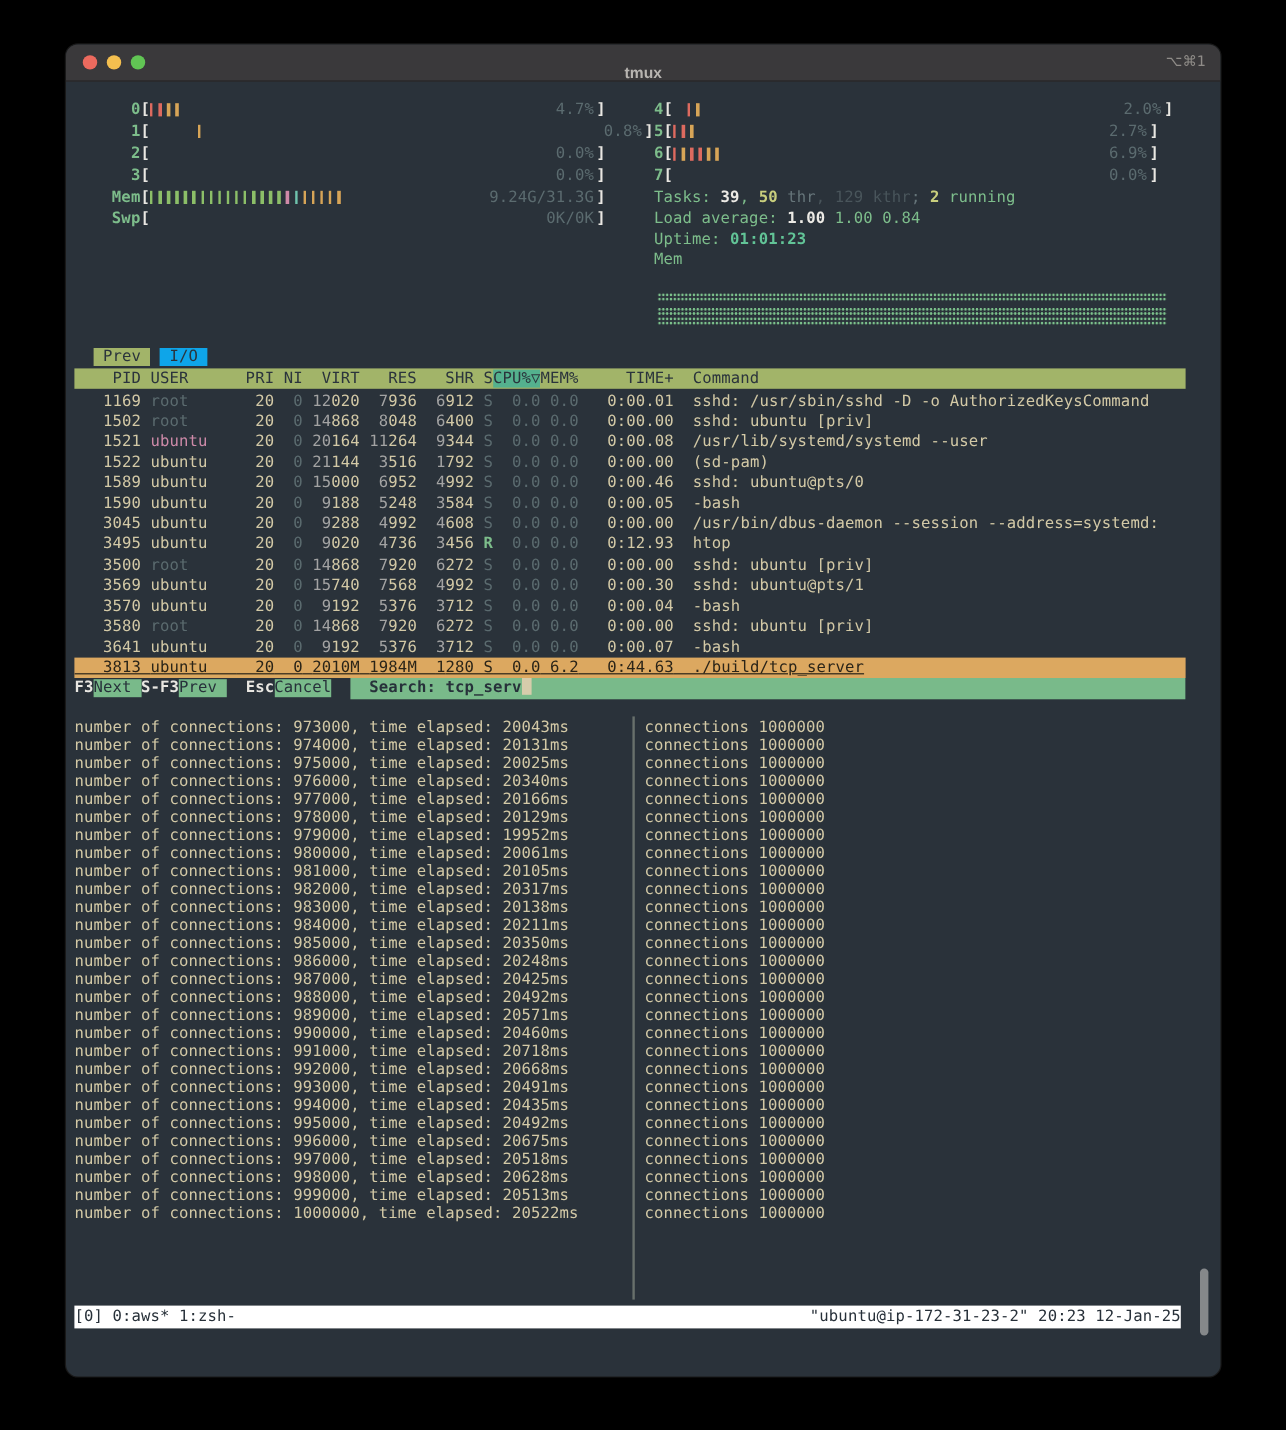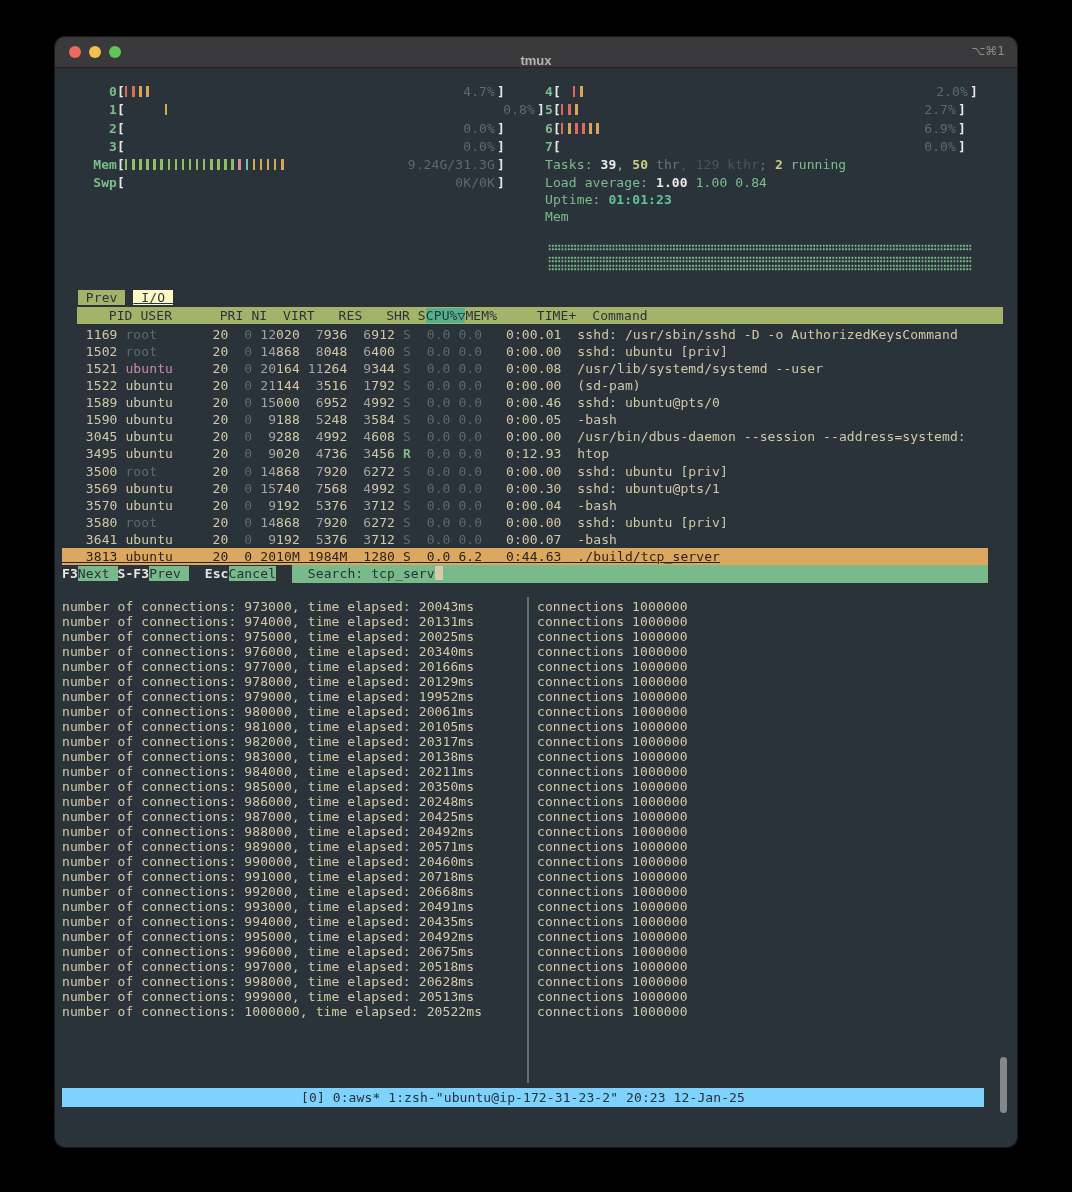--- a/index.html
+++ b/index.html
@@ -27,40 +27,40 @@
   .bar.p{background:#d089a8;}.bar.t{background:#6fc4ad;}.bar.y{background:#d7a557;}
   .mval{position:absolute;right:2px;top:0;color:#5b6b6f;}
   .stat{position:absolute;left:490px;height:17px;line-height:17px;white-space:pre;}
   .lbl{color:#7dbd8b;}.wb{color:#eceae5;font-weight:bold;}.yb{color:#c9cf7d;font-weight:bold;}
   .dim{color:#66757a;}.dim2{color:#49555b;}.upt{color:#62c497;font-weight:bold;}
   .dots{position:absolute;left:493px;width:424px;height:7px;
         background-image:radial-gradient(#7cc28c 1px, rgba(0,0,0,0) 1.3px);
         background-size:3.2px 3.5px;}
   
   .tab-main{background:#a2b469;color:#2b343c;}
-  .tab-io{background:#fef9c3;color:#2b343c;text-decoration:underline;}
+  .tab-io{background:#0ea5e9;color:#2b343c;}
   .hdr{background:#a2b469;color:#2b343c;width:926px;}
   .sortcol{background:#54b18e;color:#2b343c;}
   .num{color:#d3c9a6;}.gry{color:#5b6b6f;}.grn{color:#a3a3a3;}.pnk{color:#cd8aa8;}
   .rst{color:#7dbd8b;font-weight:bold;}
   .prow{left:7px;width:926px;}
   .sel{background:#dca860;}
   .sel span{color:#2a2418 !important;font-weight:normal !important;text-decoration:underline;}
   
   .fnbar{left:7px;top:497px;width:926px;display:flex;height:18px;line-height:18px;}
   .fk{color:#e9e7e2;font-weight:bold;white-space:pre;}
   .fl{background:#79ba8a;color:#27313a;white-space:pre;}
-  .fsearch{background:#79ba8a;color:#27313a;white-space:pre;flex:1;}
+  .fsearch{background:#79ba8a;color:#27313a;white-space:pre;flex:1;font-weight:bold;}
   .cursor{display:inline-block;width:8px;height:14px;background:#d6ccab;vertical-align:-2px;}
   
   .logpre{position:absolute;margin:0;white-space:pre;line-height:17.06px;font:inherit;color:#d3c9a6;}
   .vdivider{position:absolute;left:472px;top:529px;width:2px;height:486px;background:#68706b;}
   
   .statusbar{position:absolute;left:7px;top:1020px;width:922px;height:19px;line-height:19px;
-             background:#7dd3fc;color:#273039;display:flex;justify-content:center;white-space:pre;}
+             background:#ffffff;color:#273039;display:flex;justify-content:space-between;white-space:pre;}
   .scrollthumb{position:absolute;left:945px;top:989px;width:7px;height:56px;border-radius:4px;
                background:#8f9193;opacity:.9;}
 </style>
 </head>
 <body>
 
 <div class="stage">
   <div class="window">
     <div class="titlebar">
       <div class="tl-group">
@@ -92,21 +92,21 @@
           <div class="stat" style="top: 123px;"><span class="lbl">Uptime: </span><span class="upt">01:01:23</span></div>
           <div class="stat" style="top: 140px;"><span class="lbl">Mem</span></div>
         </div>
 
       <div class="dots" style="top:176px"></div>
       <div class="dots" style="top:188px"></div>
       <div class="dots" style="top:196px"></div>
 
       <div class="ln" style="left:7px;top:221px"><span>  </span><span class="tab-main"> Prev </span><span> </span><span class="tab-io"> I/O </span></div>
 
-      <div class="ln hdr" id="proc-header" style="left:22px;top:239px"><span>    PID USER      PRI NI  VIRT   RES   SHR S</span><span class="sortcol">CPU%▽</span><span>MEM%     TIME+  Command</span></div>
+      <div class="ln hdr" id="proc-header" style="left:7px;top:239px"><span>    PID USER      PRI NI  VIRT   RES   SHR S</span><span class="sortcol">CPU%▽</span><span>MEM%     TIME+  Command</span></div>
       <div id="proc-rows">
           <div class="ln prow" style="top: 258px;"><span class="num">   1169 </span><span class="gry">root     </span><span class="num">  20</span><span class="gry">  0</span><span class="num"> </span><span class="grn">12</span><span class="num">020</span><span class="num">  </span><span class="grn">7</span><span class="num">936</span><span class="num">  </span><span class="grn">6</span><span class="num">912</span><span class="gry"> S</span><span class="gry">  0.0</span><span class="gry"> 0.0</span><span class="num">   0:00.01</span><span class="num">  sshd: /usr/sbin/sshd -D -o AuthorizedKeysCommand</span></div>
           <div class="ln prow" style="top: 275.07px;"><span class="num">   1502 </span><span class="gry">root     </span><span class="num">  20</span><span class="gry">  0</span><span class="num"> </span><span class="grn">14</span><span class="num">868</span><span class="num">  </span><span class="grn">8</span><span class="num">048</span><span class="num">  </span><span class="grn">6</span><span class="num">400</span><span class="gry"> S</span><span class="gry">  0.0</span><span class="gry"> 0.0</span><span class="num">   0:00.00</span><span class="num">  sshd: ubuntu [priv]</span></div>
           <div class="ln prow" style="top: 292.14px;"><span class="num">   1521 </span><span class="pnk">ubuntu   </span><span class="num">  20</span><span class="gry">  0</span><span class="num"> </span><span class="grn">20</span><span class="num">164</span><span class="num"> </span><span class="grn">11</span><span class="num">264</span><span class="num">  </span><span class="grn">9</span><span class="num">344</span><span class="gry"> S</span><span class="gry">  0.0</span><span class="gry"> 0.0</span><span class="num">   0:00.08</span><span class="num">  /usr/lib/systemd/systemd --user</span></div>
           <div class="ln prow" style="top: 309.21px;"><span class="num">   1522 </span><span class="num">ubuntu   </span><span class="num">  20</span><span class="gry">  0</span><span class="num"> </span><span class="grn">21</span><span class="num">144</span><span class="num">  </span><span class="grn">3</span><span class="num">516</span><span class="num">  </span><span class="grn">1</span><span class="num">792</span><span class="gry"> S</span><span class="gry">  0.0</span><span class="gry"> 0.0</span><span class="num">   0:00.00</span><span class="num">  (sd-pam)</span></div>
           <div class="ln prow" style="top: 326.28px;"><span class="num">   1589 </span><span class="num">ubuntu   </span><span class="num">  20</span><span class="gry">  0</span><span class="num"> </span><span class="grn">15</span><span class="num">000</span><span class="num">  </span><span class="grn">6</span><span class="num">952</span><span class="num">  </span><span class="grn">4</span><span class="num">992</span><span class="gry"> S</span><span class="gry">  0.0</span><span class="gry"> 0.0</span><span class="num">   0:00.46</span><span class="num">  sshd: ubuntu@pts/0</span></div>
           <div class="ln prow" style="top: 343.35px;"><span class="num">   1590 </span><span class="num">ubuntu   </span><span class="num">  20</span><span class="gry">  0</span><span class="num">  </span><span class="grn">9</span><span class="num">188</span><span class="num">  </span><span class="grn">5</span><span class="num">248</span><span class="num">  </span><span class="grn">3</span><span class="num">584</span><span class="gry"> S</span><span class="gry">  0.0</span><span class="gry"> 0.0</span><span class="num">   0:00.05</span><span class="num">  -bash</span></div>
           <div class="ln prow" style="top: 360.42px;"><span class="num">   3045 </span><span class="num">ubuntu   </span><span class="num">  20</span><span class="gry">  0</span><span class="num">  </span><span class="grn">9</span><span class="num">288</span><span class="num">  </span><span class="grn">4</span><span class="num">992</span><span class="num">  </span><span class="grn">4</span><span class="num">608</span><span class="gry"> S</span><span class="gry">  0.0</span><span class="gry"> 0.0</span><span class="num">   0:00.00</span><span class="num">  /usr/bin/dbus-daemon --session --address=systemd:</span></div>
           <div class="ln prow" style="top: 377.49px;"><span class="num">   3495 </span><span class="num">ubuntu   </span><span class="num">  20</span><span class="gry">  0</span><span class="num">  </span><span class="grn">9</span><span class="num">020</span><span class="num">  </span><span class="grn">4</span><span class="num">736</span><span class="num">  </span><span class="grn">3</span><span class="num">456</span><span class="rst"> R</span><span class="gry">  0.0</span><span class="gry"> 0.0</span><span class="num">   0:12.93</span><span class="num">  htop</span></div>
           <div class="ln prow" style="top: 394.56px;"><span class="num">   3500 </span><span class="gry">root     </span><span class="num">  20</span><span class="gry">  0</span><span class="num"> </span><span class="grn">14</span><span class="num">868</span><span class="num">  </span><span class="grn">7</span><span class="num">920</span><span class="num">  </span><span class="grn">6</span><span class="num">272</span><span class="gry"> S</span><span class="gry">  0.0</span><span class="gry"> 0.0</span><span class="num">   0:00.00</span><span class="num">  sshd: ubuntu [priv]</span></div>

